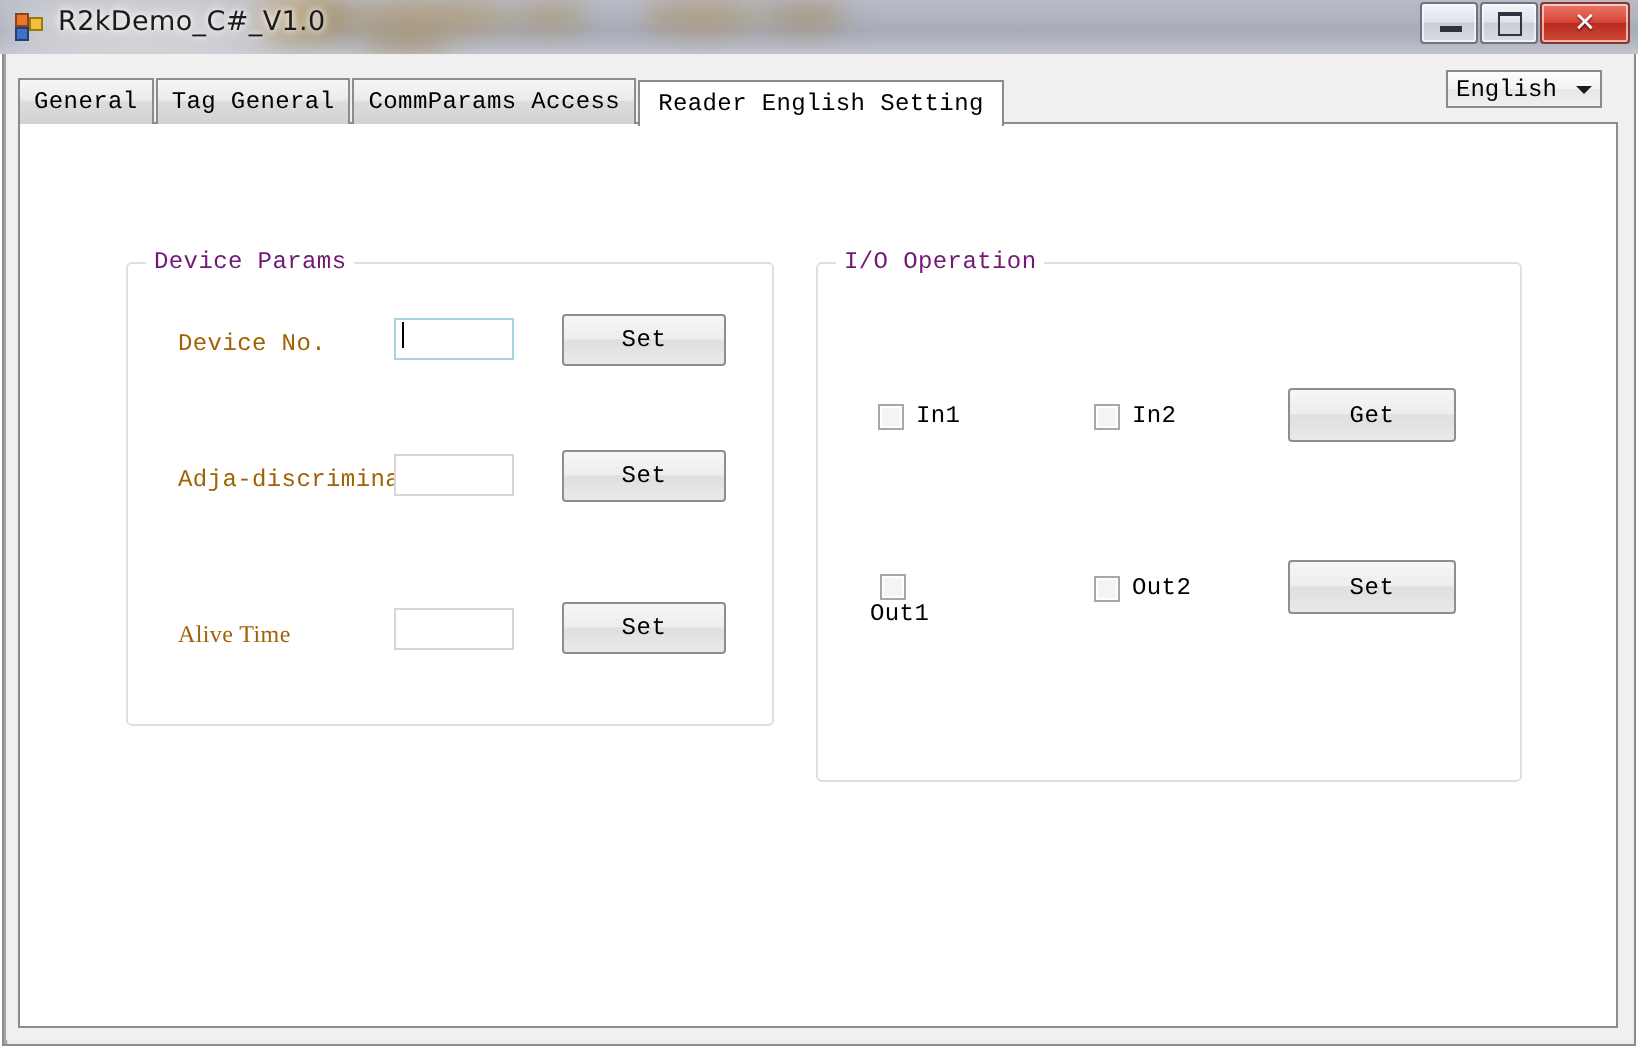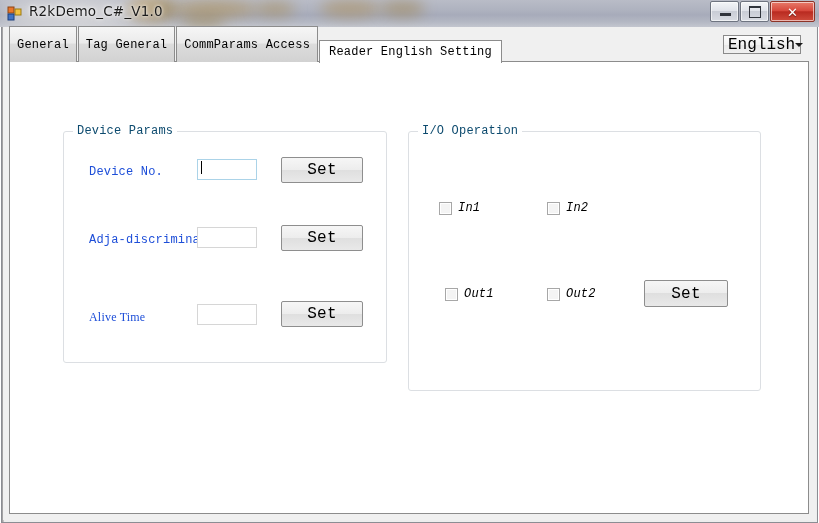--- a/index.html
+++ b/index.html
@@ -144,21 +144,21 @@
   
   .tabstrip {
     position: absolute;
     left: 6px; top: 13px;
     height: 22px;
     display: flex;
     align-items: flex-end;
     z-index: 5;
   }
   .tab {
-    height: 36px;
+    height: 23px;
     box-sizing: border-box;
     padding: 0 7px;
     display: flex;
     align-items: center;
     justify-content: center;
     font-family: "Liberation Mono", "DejaVu Sans Mono", monospace;
     font-size: 12px;
     color: #000000;
     border: 1px solid #8c8c8c;
     border-bottom: none;
@@ -194,21 +194,21 @@
     width: 78px; height: 19px;
     box-sizing: border-box;
     border: 1px solid #8a8a8a;
     background: linear-gradient(to bottom, #fdfdfd 0%, #f2f2f2 50%, #e7e7e7 51%, #f0f0f0 100%);
     display: flex;
     align-items: center;
     z-index: 8;
   }
   .lang-combo .lang-text {
     font-family: "Liberation Mono", "DejaVu Sans Mono", monospace;
-    font-size: 16px;
+    font-size: 12px;
     color: #000;
     padding-left: 4px;
     flex: 1;
     white-space: nowrap;
   }
   .lang-combo .arrow {
     width: 16px;
     display: flex;
     align-items: center;
     justify-content: center;
@@ -228,33 +228,33 @@
     border-radius: 3px;
     z-index: 5;
   }
   .groupbox > .gb-title {
     position: absolute;
     top: -8px; left: 9px;
     background: #ffffff;
     padding: 0 4px;
     font-family: "Liberation Mono", "DejaVu Sans Mono", monospace;
     font-size: 12px;
-    color: #0c4a6e;
+    color: #701a75;
     white-space: nowrap;
     letter-spacing: .2px;
   }
   #gb-device { left: 60px; top: 104px; width: 324px; height: 232px; }
   #gb-io     { left: 405px; top: 104px; width: 353px; height: 260px; }
 
   
   .field-label {
     position: absolute;
     font-family: "Liberation Mono", "DejaVu Sans Mono", monospace;
     font-size: 12px;
-    color: #1d4ed8;
+    color: #a16207;
     white-space: nowrap;
     letter-spacing: .2px;
   }
   .txtbox {
     position: absolute;
     box-sizing: border-box;
     height: 21px;
     border: 1px solid #d6d6d6;
     background: #ffffff;
     font-family: "Liberation Mono", "DejaVu Sans Mono", monospace;
@@ -277,21 +277,21 @@
     margin-left: 1px;
   }
 
   .winbutton {
     position: absolute;
     box-sizing: border-box;
     border: 1px solid #8e8e8e;
     border-radius: 2px;
     background: linear-gradient(to bottom, #f6f6f6 0%, #ededed 48%, #dfdfdf 50%, #e9e9e9 100%);
     font-family: "Liberation Mono", "DejaVu Sans Mono", monospace;
-    font-size: 16px;
+    font-size: 12px;
     color: #000;
     display: flex;
     align-items: center;
     justify-content: center;
     letter-spacing: .3px;
   }
 
   
   .checkrow {
     position: absolute;
@@ -306,21 +306,20 @@
     box-shadow: inset 0 0 0 1px #ffffff;
     margin-right: 6px;
     flex: none;
   }
   .cbox-label {
     font-family: "Liberation Mono", "DejaVu Sans Mono", monospace;
     font-size: 12px;
     color: #000;
     white-space: nowrap;
     letter-spacing: .2px;
-    font-style: italic;
   }
 </style>
 </head>
 <body>
 
 <div id="app-window">
 
   <div class="titlebar">
     <div class="glass-blob gb8"></div>
     <div class="glass-blob gb1"></div>
@@ -393,22 +392,23 @@
         <span class="gb-title">I/O Operation</span>
 
         <div class="checkrow" style="left:30px; top:69px;">
           <span class="cbox"></span>
           <span class="cbox-label">In1</span>
         </div>
         <div class="checkrow" style="left:138px; top:69px;">
           <span class="cbox"></span>
           <span class="cbox-label">In2</span>
         </div>
-
-        <div class="checkrow" style="left:36px; top:155px;">
+        <div class="winbutton" style="left:235px; top:62px; width:84px; height:27px;">Get</div>
+
+        <div class="checkrow" style="left:26px; top:155px;flex-direction:column;">
           <span class="cbox"></span>
           <span class="cbox-label">Out1</span>
         </div>
         <div class="checkrow" style="left:138px; top:155px;">
           <span class="cbox"></span>
           <span class="cbox-label">Out2</span>
         </div>
         <div class="winbutton" style="left:235px; top:148px; width:84px; height:27px;">Set</div>
       </div>
 

